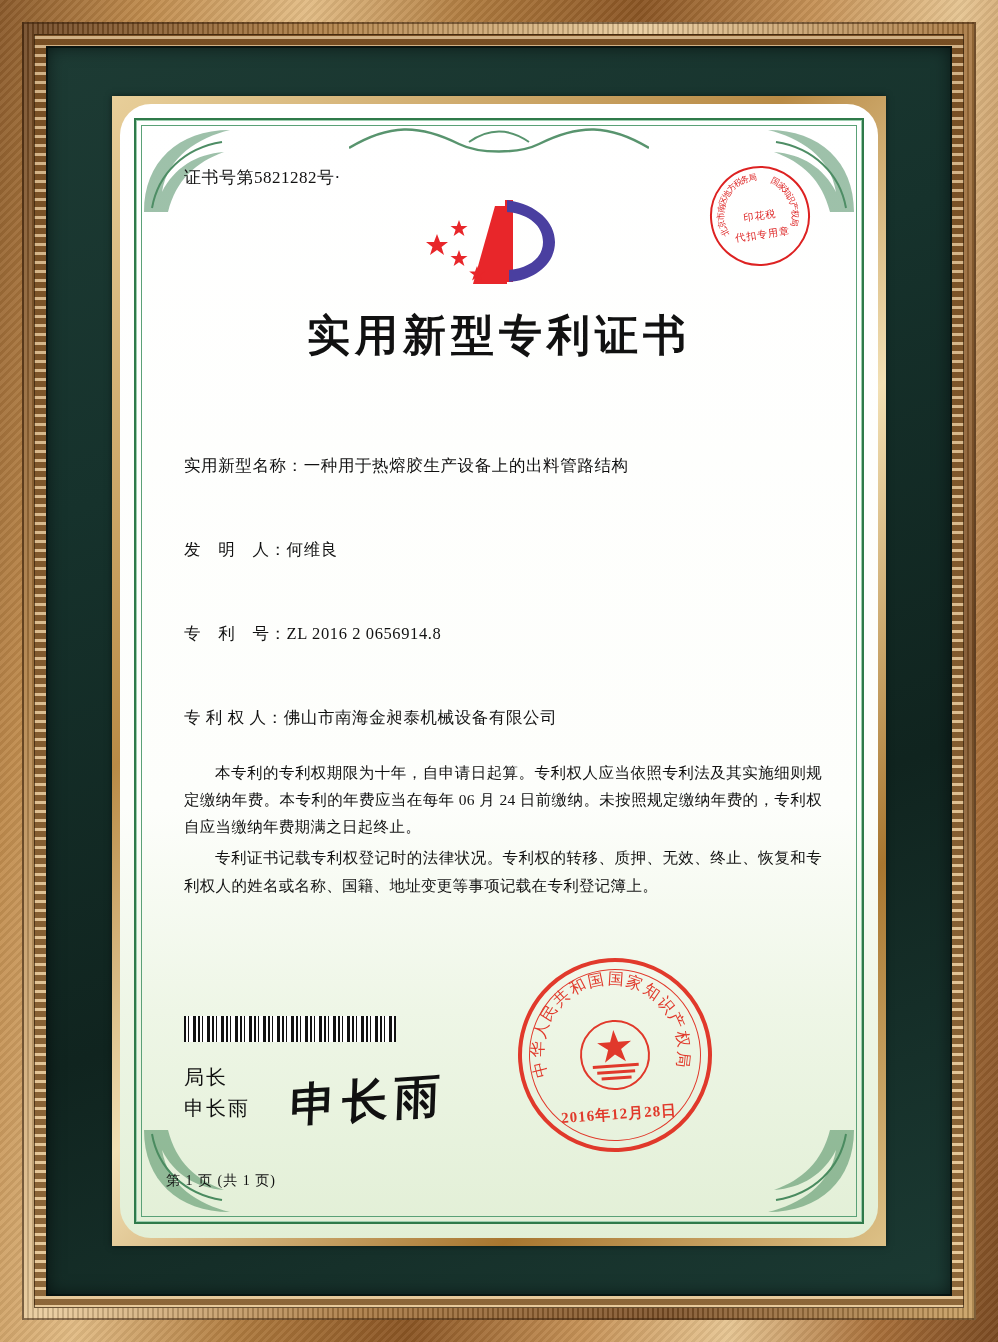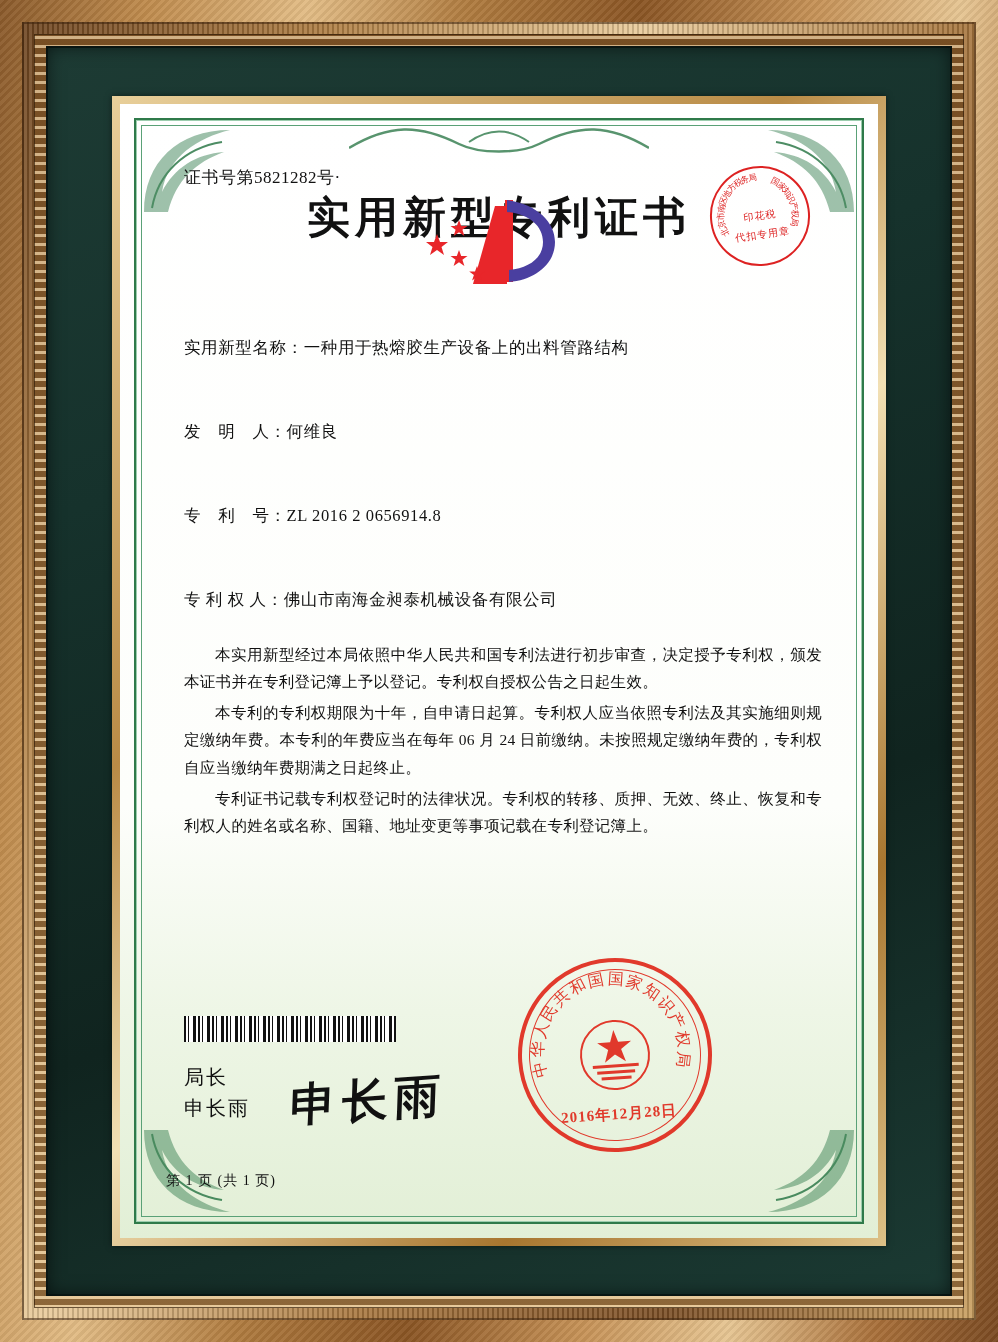--- a/index.html
+++ b/index.html
@@ -39,20 +39,21 @@
   }
   .frame-gold-liner{
     position:absolute;left:112px;top:96px;right:112px;bottom:96px;
     background:linear-gradient(135deg,#e8cf9a,#b98b46 35%,#f2e0b4 55%,#a8762f 80%,#ddc187);
     box-shadow:0 0 6px rgba(0,0,0,.5);
   }
   .paper{
     position:absolute;left:120px;top:104px;right:120px;bottom:104px;
     background:linear-gradient(180deg,#ffffff 0%,#fdfefb 62%,#eef6e6 80%,#e2efd6 100%);
     overflow:hidden;
+    border-radius:31px;
   }
   
   .paper-border{
     position:absolute;left:14px;top:14px;right:14px;bottom:14px;
     border:2px solid #2f7a4a;
     box-shadow:inset 0 0 0 1px #9ccdae, inset 0 0 0 5px rgba(255,255,255,0);
   }
   .paper-border:before{
     content:"";position:absolute;left:5px;top:5px;right:5px;bottom:5px;
     border:1px solid #5aa177;
@@ -69,21 +70,21 @@
 
   .cert-no{
     font-size:17px;color:#111;letter-spacing:.5px;margin:18px 0 0 18px;
   }
 
   
   .emblem{position:absolute;left:50%;top:46px;transform:translateX(-50%);width:180px;height:96px;}
 
   .title{
     text-align:center;font-size:43px;font-weight:bold;color:#111;
-    letter-spacing:5px;
+    letter-spacing:5px;margin-top:118px;
     font-family:"DejaVu Serif","Liberation Serif",serif;
   }
 
   .fields{margin:58px 0 0 18px;}
   .field{font-size:16.5px;color:#111;margin-bottom:30px;letter-spacing:.6px;}
   .field .lbl{display:inline-block;margin-top:32px;}
 
   .paras{margin:16px 0 0 14px;}
   .para{
     font-size:15.5px;color:#111;line-height:1.75;text-indent:2em;
@@ -224,21 +225,20 @@
       <div class="title">实用新型专利证书</div>
 
       <div class="fields" id="fields">
           <div class="field"><span class="lbl">实用新型名称：</span><span>一种用于热熔胶生产设备上的出料管路结构</span></div>
           <div class="field"><span class="lbl">发　明　人：</span><span>何维良</span></div>
           <div class="field"><span class="lbl">专　利　号：</span><span>ZL 2016 2 0656914.8</span></div>
           <div class="field"><span class="lbl">专 利 权 人：</span><span>佛山市南海金昶泰机械设备有限公司</span></div>
         </div>
 
       <div class="paras" id="paras">
-          <p class="para">本实用新型经过本局依照中华人民共和国专利法进行初步审查，决定授予专利权，颁发本证书并在专利登记簿上予以登记。专利权自授权公告之日起生效。</p>
           <p class="para">本专利的专利权期限为十年，自申请日起算。专利权人应当依照专利法及其实施细则规定缴纳年费。本专利的年费应当在每年 06 月 24 日前缴纳。未按照规定缴纳年费的，专利权自应当缴纳年费期满之日起终止。</p>
           <p class="para">专利证书记载专利权登记时的法律状况。专利权的转移、质押、无效、终止、恢复和专利权人的姓名或名称、国籍、地址变更等事项记载在专利登记簿上。</p>
         </div>
 
       <div class="barcode"></div>
 
       <div class="signature-block">
         <div class="sig-label">局长</div>
         <div class="sig-label">申长雨</div>
       </div>

